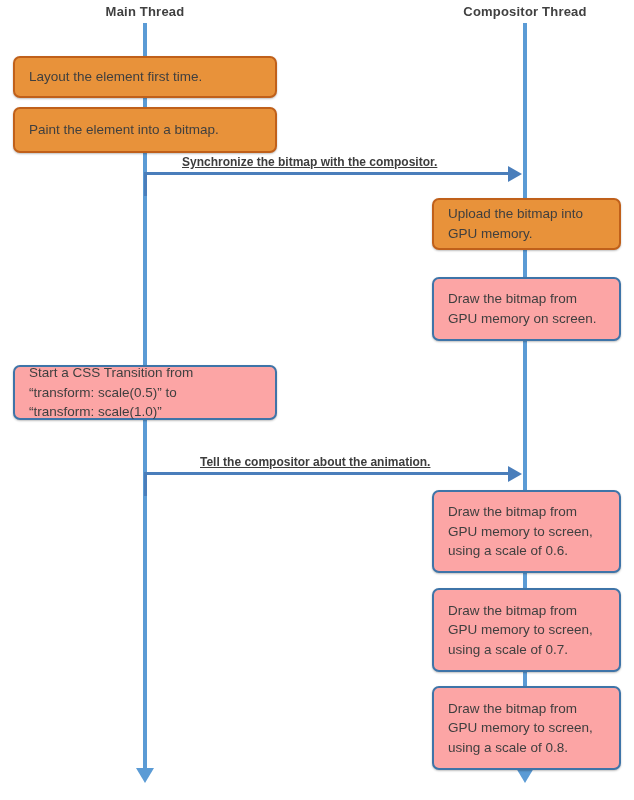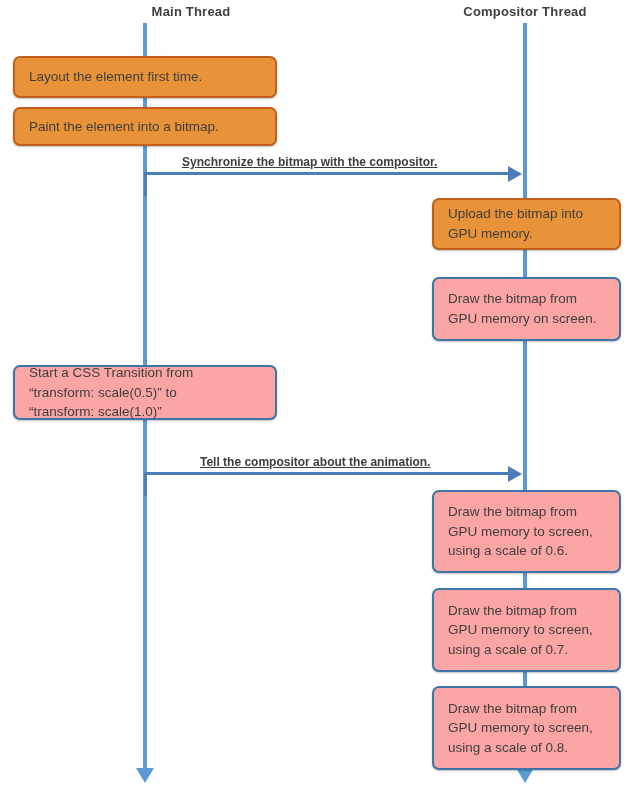--- a/index.html
+++ b/index.html
@@ -20,21 +20,21 @@
     background: transparent;
   }
   .lane-title {
     position: absolute;
     font-size: 13px;
     font-weight: bold;
     color: #404040;
     white-space: nowrap;
     letter-spacing: 0.2px;
   }
-  #title-main { left: 145px; top: 4px; transform: translateX(-50%); margin-left: 46px; }
+  #title-main { left: 145px; top: 4px; transform: translateX(-50%); }
   #title-comp { left: 525px; top: 4px; transform: translateX(-50%); }
 
   .lifeline {
     position: absolute;
     width: 4px;
     background: #5B9BD5;
   }
   #lifeline-main { left: 143px; top: 23px; height: 747px; }
   #lifeline-comp { left: 523px; top: 23px; height: 747px; }
 
@@ -109,21 +109,21 @@
 
   <div class="lifeline" id="lifeline-main"></div>
   <div class="lifeline" id="lifeline-comp"></div>
   <div class="endcap" id="endcap-main"></div>
   <div class="endcap" id="endcap-comp"></div>
 
   <div class="node orange" style="left:13px; top:56px; width:264px; height:42px;">
     <span>Layout the element first time.</span>
   </div>
 
-  <div class="node orange" style="left:13px; top:107px; width:264px; height:39px;text-align:right;">
+  <div class="node orange" style="left:13px; top:107px; width:264px; height:46px;text-align:right;">
     <span>Paint the element into a bitmap.</span>
   </div>
 
   <div class="msg-stub" style="left:144px; top:172px; height:24px;"></div>
   <div class="msg-line" style="left:144px; top:172px; width:368px;"></div>
   <div class="msg-head" style="left:508px; top:166px;"></div>
   <div class="msg-label" style="left:182px; top:155px;">Synchronize the bitmap with the compositor.</div>
 
   <div class="node orange" style="left:432px; top:198px; width:189px; height:52px;">
     <span>Upload the bitmap into

